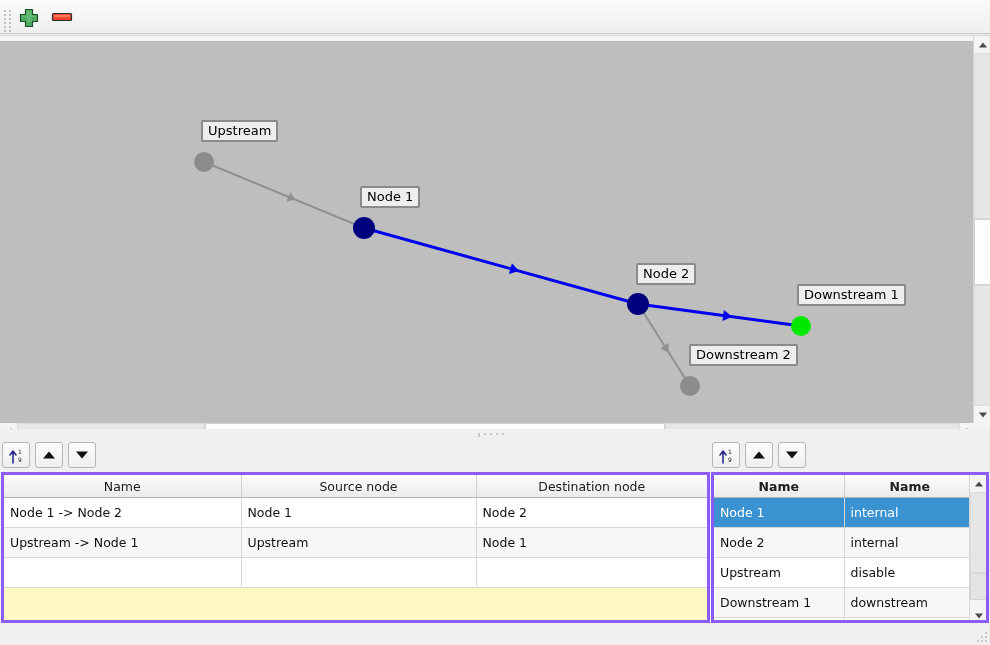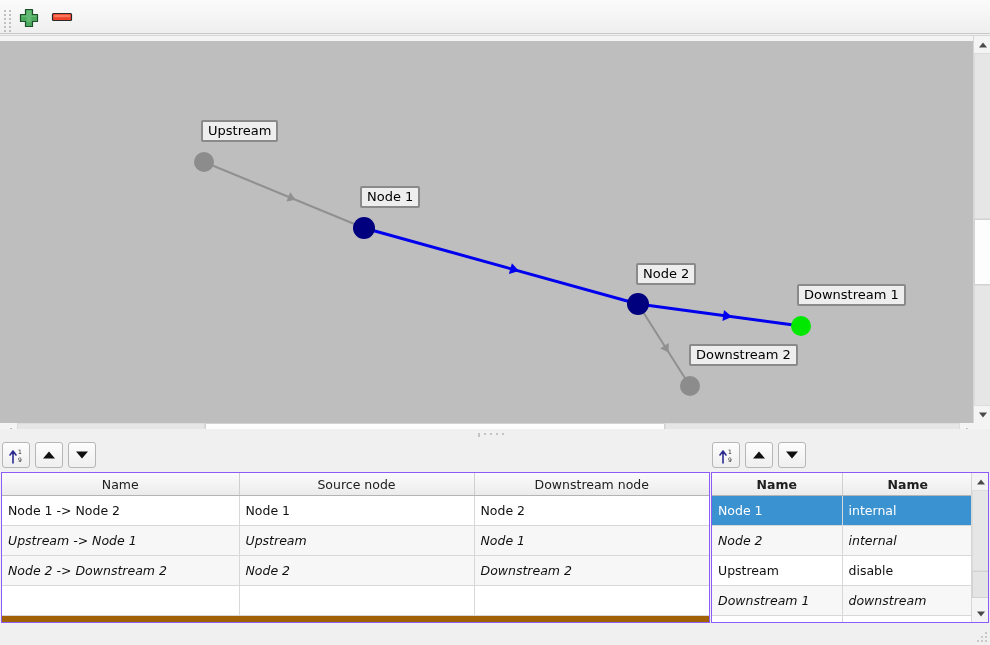--- a/index.html
+++ b/index.html
@@ -171,22 +171,22 @@
     transform: translate(-50%, -50%);
     width: 0; height: 0;
     border-left: 6px solid transparent;
     border-right: 6px solid transparent;
     border-top: 7px solid #101010;
   }
 
   
   .table-frame {
     position: absolute;
-    background: #a16207;
-    border: 1px solid #8b5cf6;
+    background: #fef9c3;
+    border: 3px solid #8b5cf6;
     box-sizing: border-box;
     overflow: hidden;
   }
   #table-left { left: 1px; top: 472px; width: 709px; height: 151px; }
   #table-right { left: 711px; top: 472px; width: 278px; height: 151px; }
 
   table.grid {
     width: 100%;
     border-collapse: collapse;
     table-layout: fixed;
@@ -206,21 +206,21 @@
   table.grid td {
     height: 29px;
     border-right: 1px solid #d8d8d8;
     border-bottom: 1px solid #d8d8d8;
     padding: 0 6px;
     color: #101010;
     white-space: nowrap;
     overflow: hidden;
   }
   tr.row-even td { background: #ffffff; }
-  tr.row-odd td { background: #f7f7f7; font-style: italic; }
+  tr.row-odd td { background: #f7f7f7; }
   tr.row-selected td { background: #3b92d0 !important; color: #ffffff; }
   .filler td { border-right: 1px solid #d8d8d8; background: #ffffff; }
 
   
   .resize-grip {
     position: absolute;
     right: 3px; bottom: 3px;
     width: 10px; height: 10px;
   }
   .resize-grip i {
@@ -363,38 +363,33 @@
     <table class="grid">
       <colgroup>
           <col style="width:237px">
           <col style="width:235px">
           <col>
         </colgroup>
       <thead>
           <tr id="conn-head">
             <th>Name</th>
             <th>Source node</th>
-            <th style="border-right: none;">Downstream node</th>
+            <th style="border-right: none;">Destination node</th>
           </tr>
         </thead>
       <tbody id="conn-body">
           <tr class="row-even">
             <td>Node 1 -&gt; Node 2</td>
             <td>Node 1</td>
             <td style="border-right: none;">Node 2</td>
           </tr>
           <tr class="row-odd">
             <td>Upstream -&gt; Node 1</td>
             <td>Upstream</td>
             <td style="border-right: none;">Node 1</td>
-          </tr>
-          <tr class="row-odd">
-            <td>Node 2 -&gt; Downstream 2</td>
-            <td>Node 2</td>
-            <td style="border-right: none;">Downstream 2</td>
           </tr>
           <tr class="filler">
             <td>&nbsp;</td>
             <td>&nbsp;</td>
             <td style="border-right: none;">&nbsp;</td>
           </tr>
         </tbody>
     </table>
   </div>
 

